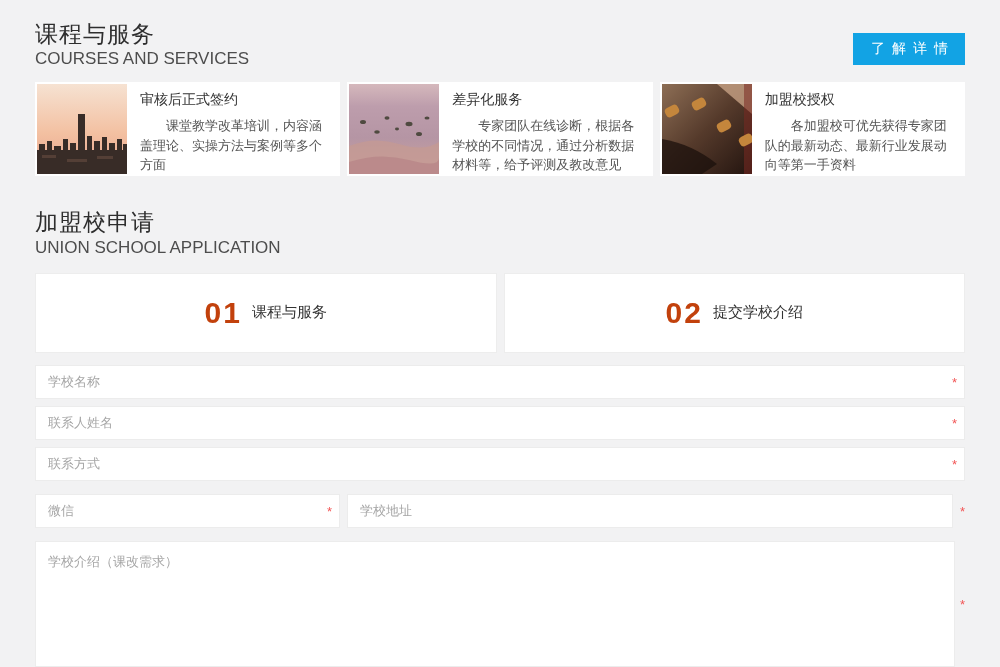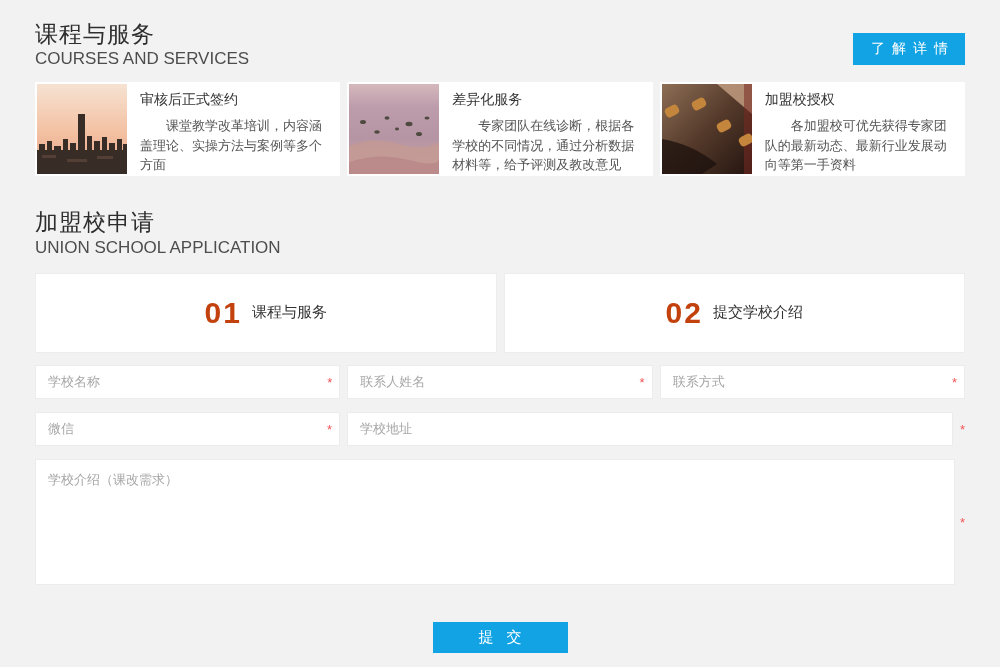--- a/index.html
+++ b/index.html
@@ -24,21 +24,21 @@
 
   .sec2-header { margin-top:33px; }
 
   .steps { display:flex; gap:7px; margin-top:15px; }
   .step { flex:1; height:80px; background:#fff; border:1px solid #ededed;
           display:flex; align-items:center; justify-content:center; }
   .step-num { font-size:30px; font-weight:700; color:#c2410c; letter-spacing:2px; font-family:"Liberation Sans","DejaVu Sans",sans-serif; }
   .step-label { font-size:15px; color:#333; margin-left:10px; }
 
   .form-row { display:flex; gap:7px; margin-top:13px; }
-  .form-row.r1 { margin-top:12px; }
+  .form-row.r1 { margin-top:12px;flex-direction:column; }
   .field { position:relative; flex:1; }
   .field.w1 { flex:0 0 305px; }
   .field input { width:100%; height:34px; border:1px solid #ececec; background:#fff;
                  padding:0 20px 0 12px; font-size:13px; color:#333; font-family:inherit; outline:none; }
   .field input::placeholder, .textarea-block textarea::placeholder { color:#a6a6a6; opacity:1; }
   .req { position:absolute; right:8px; top:50%; transform:translateY(-50%);
          color:#f25555; font-size:13px; line-height:1; }
   .field.wide input { width:calc(100% - 12px); }
   .field.wide .req { right:0; }
 

